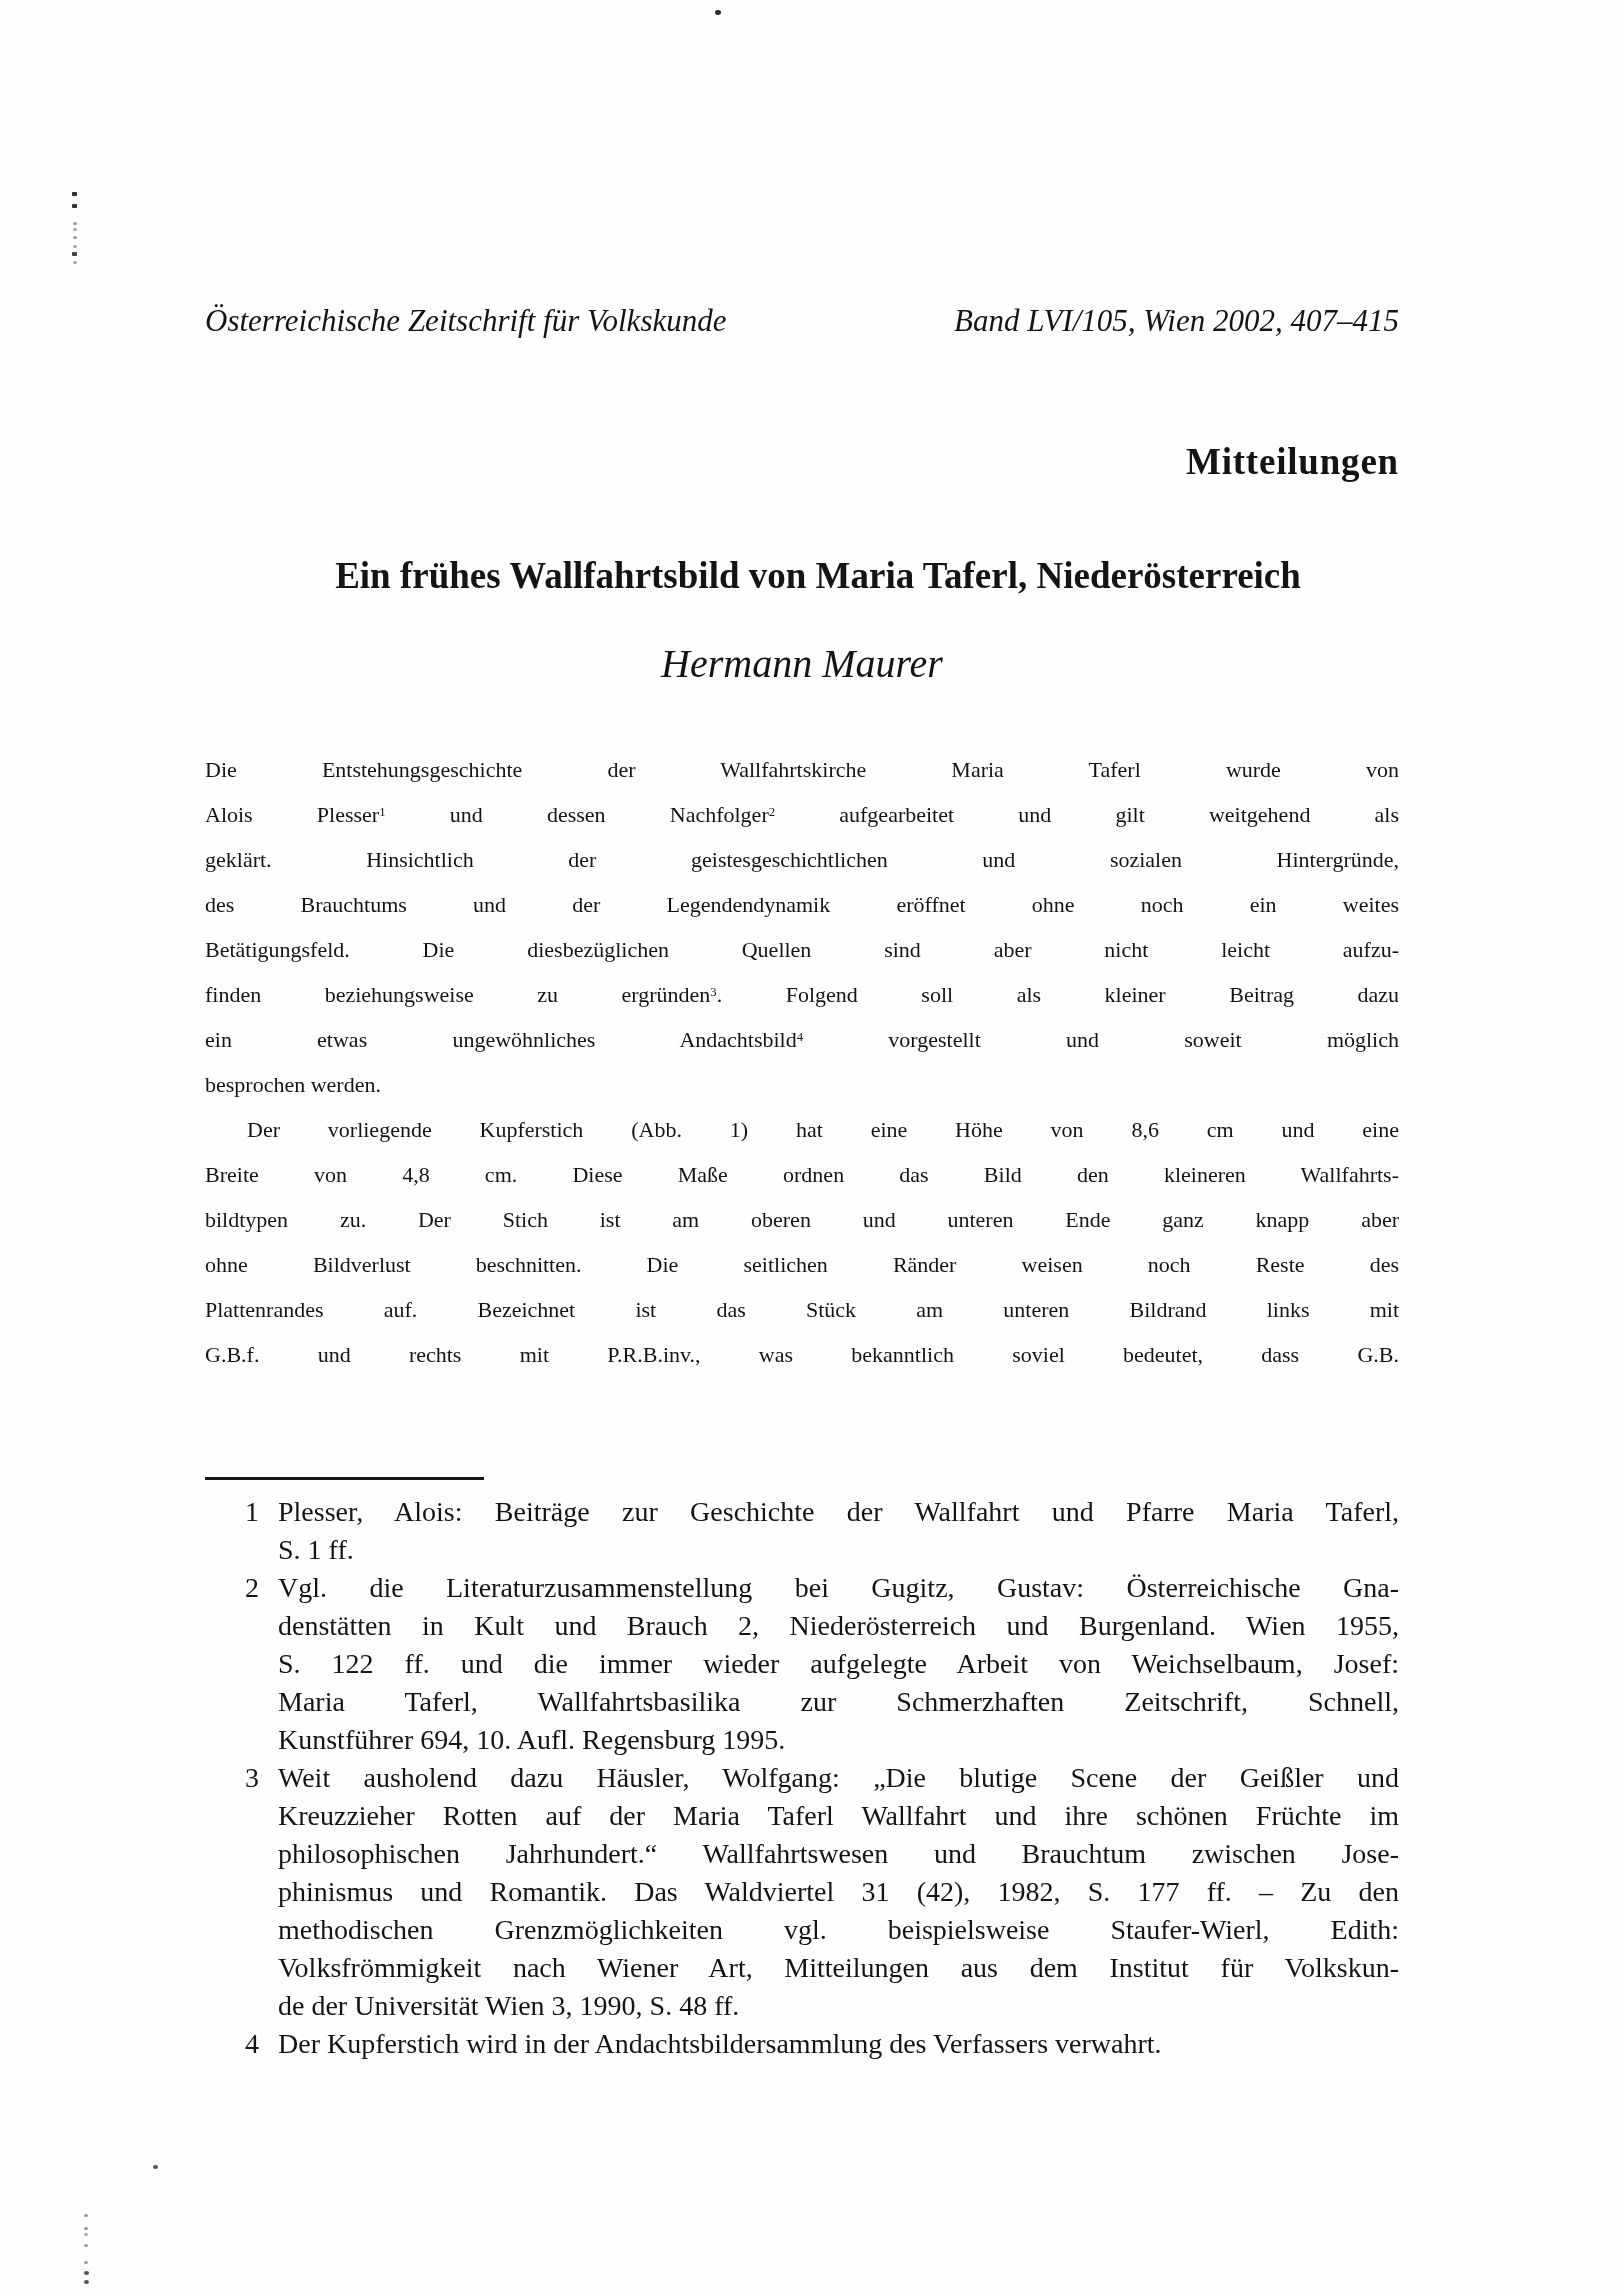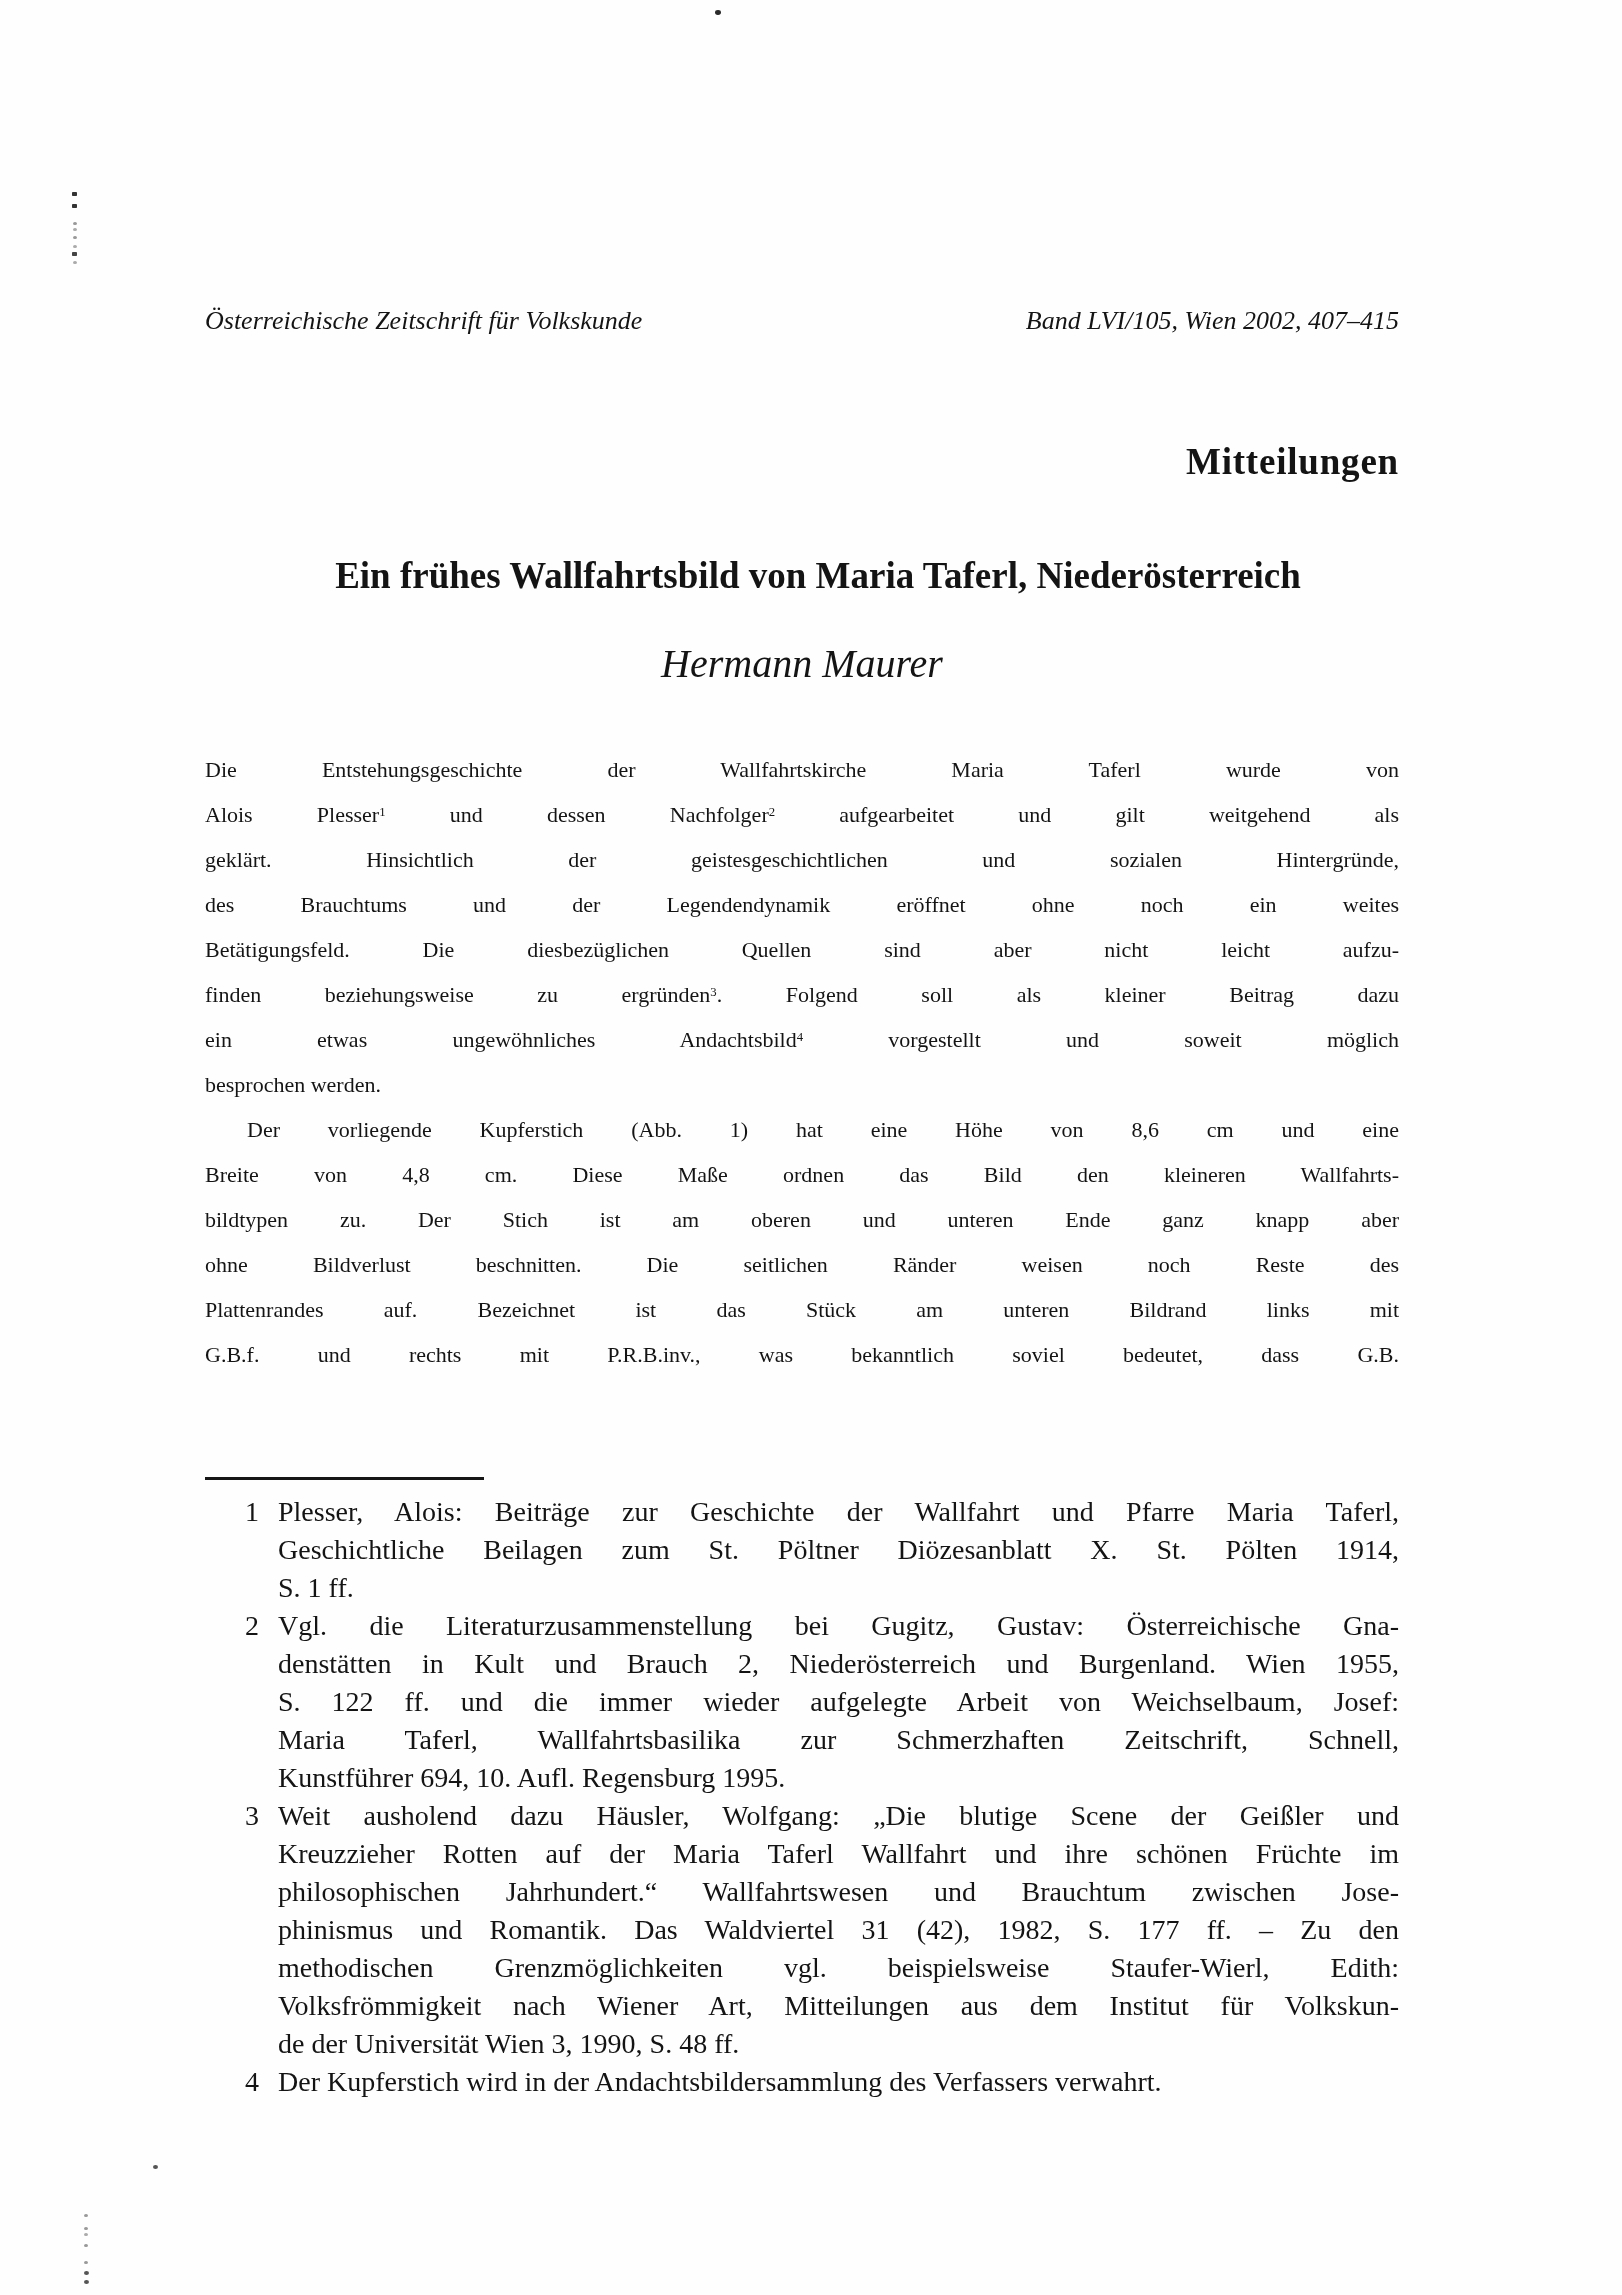--- a/index.html
+++ b/index.html
@@ -11,21 +11,21 @@
     color: #141414;
     font-family: "Liberation Serif", "DejaVu Serif", serif;
     overflow: hidden;
   }
 
   
   .header {
     position: absolute;
     left: 205px; top: 302px; width: 1194px;
     display: flex; justify-content: space-between;
-    font-size: 26px; font-style: italic; line-height: 37px;
+    font-size: 31px; font-style: italic; line-height: 37px;
     white-space: nowrap;
   }
 
   .section-title {
     position: absolute;
     left: 205px; top: 438px; width: 1194px;
     margin: 0; text-align: right;
     font-size: 37px; font-weight: bold; line-height: 47px;
     letter-spacing: 0.8px;
   }
@@ -109,21 +109,20 @@
         <div class="tline">G.B.f. und rechts mit P.R.B.inv., was bekanntlich soviel bedeutet, dass G.B.</div>
       </div>
     </div>
 
   <div class="fn-rule"></div>
 
   <div class="footnotes">
       <div class="footnote">
         <span class="fn-num">1</span>
         <div class="tline">Plesser, Alois: Beiträge zur Geschichte der Wallfahrt und Pfarre Maria Taferl,</div>
-        <div class="tline">Geschichtliche Beilagen zum St. Pöltner Diözesanblatt X. St. Pölten 1914,</div>
         <div class="tline no-just">S. 1 ff.</div>
       </div>
       <div class="footnote">
         <span class="fn-num">2</span>
         <div class="tline">Vgl. die Literaturzusammenstellung bei Gugitz, Gustav: Österreichische Gna-</div>
         <div class="tline">denstätten in Kult und Brauch 2, Niederösterreich und Burgenland. Wien 1955,</div>
         <div class="tline">S. 122 ff. und die immer wieder aufgelegte Arbeit von Weichselbaum, Josef:</div>
         <div class="tline">Maria Taferl, Wallfahrtsbasilika zur Schmerzhaften Zeitschrift, Schnell,</div>
         <div class="tline no-just">Kunstführer 694, 10. Aufl. Regensburg 1995.</div>
       </div>

